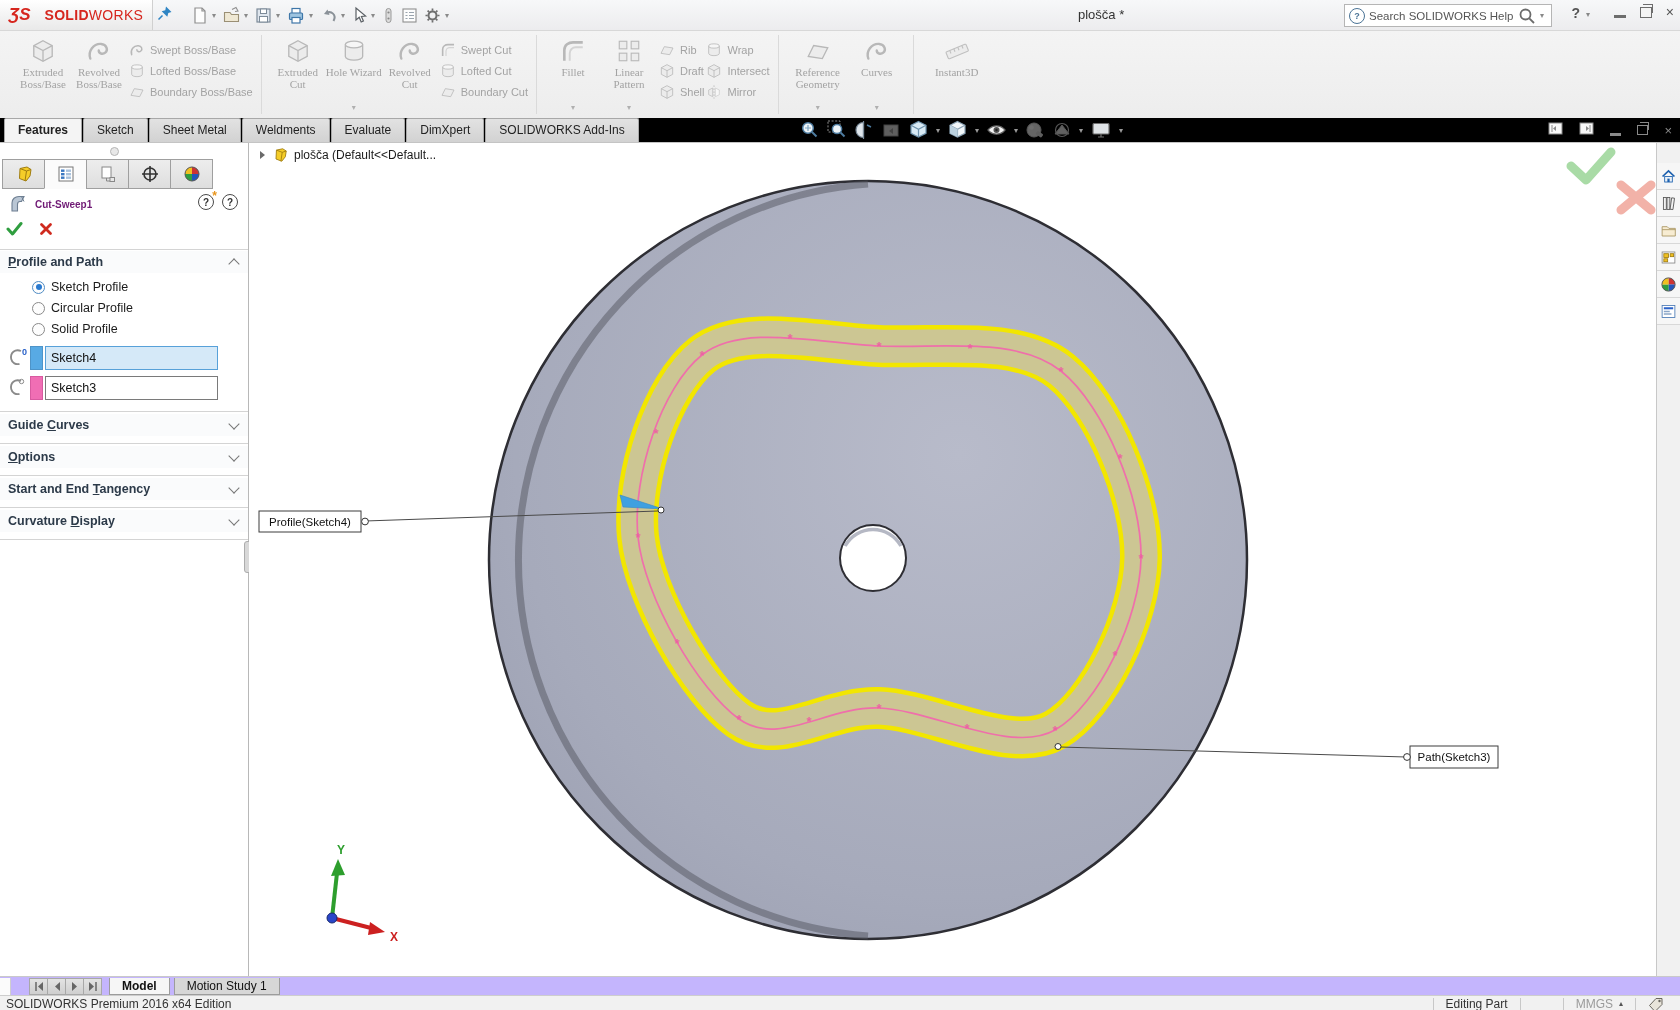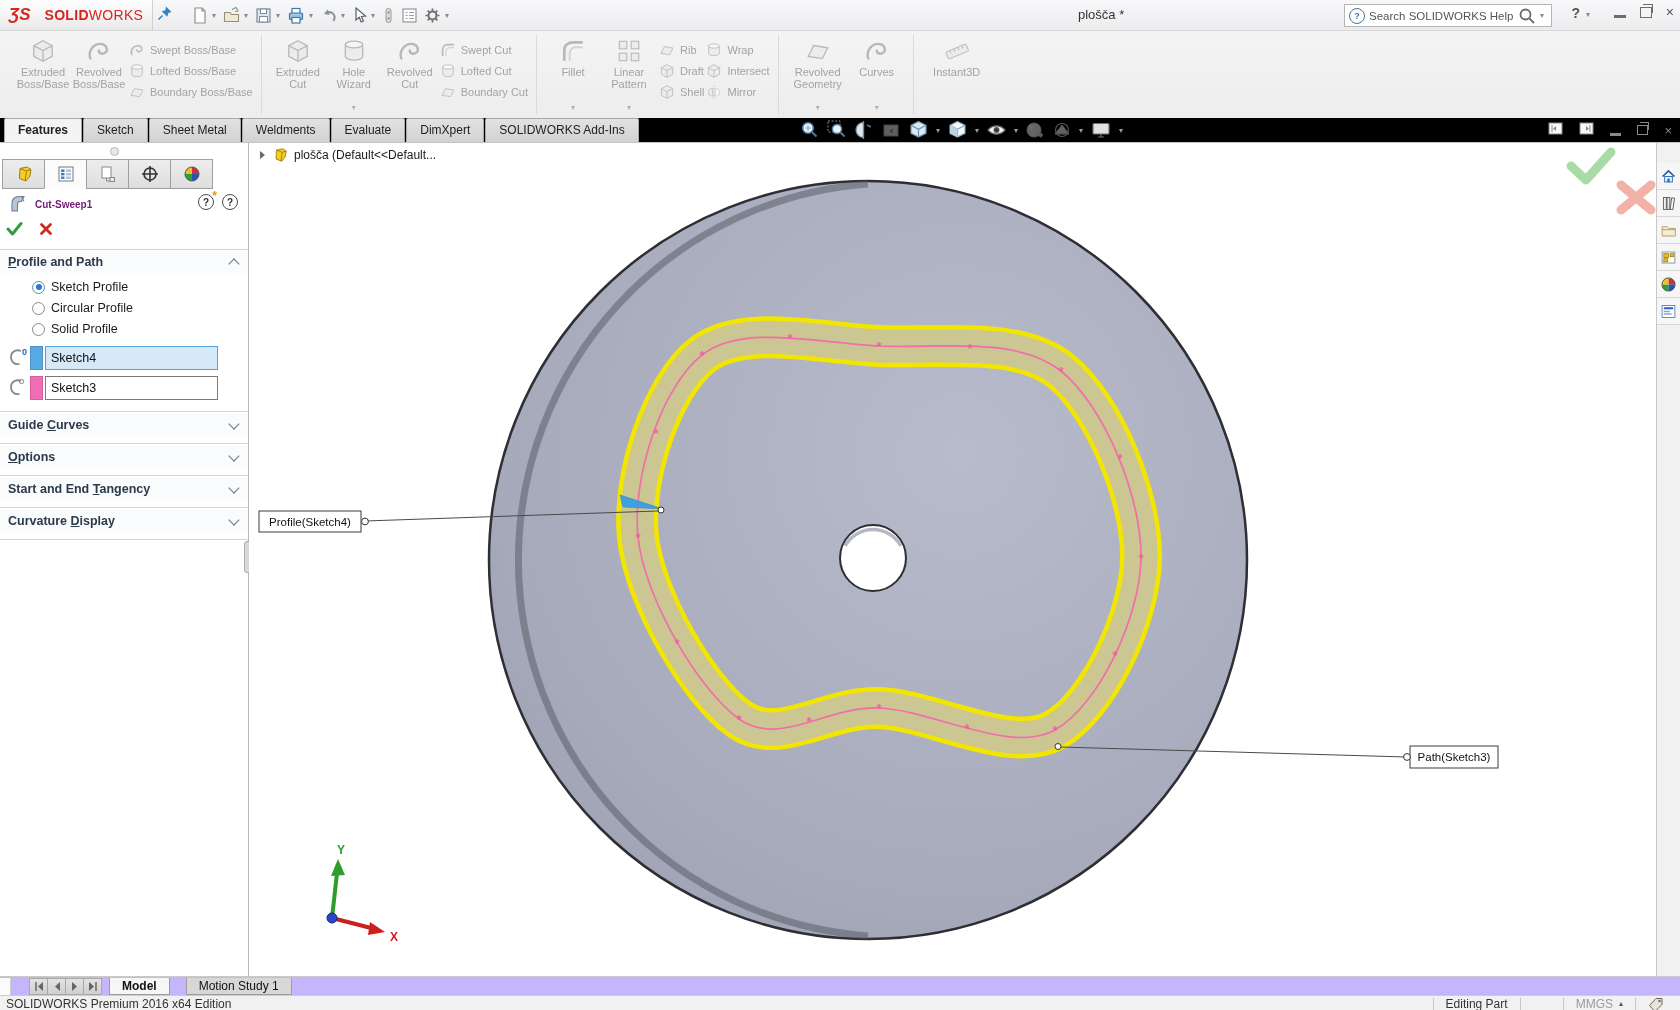--- a/index.html
+++ b/index.html
@@ -31,21 +31,21 @@
   .winbtns{position:absolute;right:6px;top:6px;display:flex;gap:14px;align-items:center;}
   .wb-min{width:12px;height:3px;background:#6d6d6d;margin-top:9px;}
   .wb-restore{width:10px;height:9px;border:1.5px solid #6d6d6d;position:relative;background:#f4f4f4;}
   .wb-restore:before{content:"";position:absolute;left:2px;top:-4px;width:9px;height:8px;border:1.5px solid #6d6d6d;border-bottom:none;border-left:none;}
   .wb-close{font-size:14px;color:#555;line-height:12px;}
 
   
   .ribbon{height:87px;background:linear-gradient(#f4f4f4,#ededed);display:flex;align-items:stretch;padding-left:8px;}
   .rgroup{display:flex;align-items:flex-start;padding:5px 7px 0 7px;}
   .rsep{width:1px;background:#dadada;margin:4px 1px;}
-  .bb{position:relative;width:56px;min-height:76px;text-align:center;padding-top:2px;}
+  .bb{position:relative;width:56px;min-height:76px;text-align:center;padding-top:2px;font-family:Liberation Serif, serif;}
   .bicon{width:26px;height:26px;display:block;margin:0 auto;}
   .blabel{font-size:11px;color:#a3a3a3;line-height:12px;margin-top:2px;}
   .bcaret{position:absolute;bottom:2px;left:0;right:0;font-size:8px;color:#b0b0b0;}
   .scol{display:flex;flex-direction:column;gap:5px;margin-top:6px;margin-left:2px;}
   .sb{display:flex;align-items:center;gap:5px;}
   .sicon{width:16px;height:16px;flex:0 0 auto;}
   .slabel{font-size:11px;color:#a3a3a3;white-space:nowrap;}
 
   
   .tabrow{position:relative;height:24px;background:#000000;border-bottom:1px solid #c4c4c4;}
@@ -112,21 +112,21 @@
   .tscell{position:absolute;left:0;width:23px;height:26px;border-bottom:1px solid #d8d8d8;
     background:#f6f6f6;display:flex;align-items:center;justify-content:center;}
 
   
   .bottomtabs{height:18px;background:#c4b5fd;border-top:1px solid #c9c9c9;display:flex;align-items:flex-end;position:relative;}
   .bt-edge{width:10px;height:17px;background:#fbfbfb;border-right:1px solid #cfcfcf;}
   .navbtns{display:flex;margin-left:18px;}
   .navb{width:17px;height:15px;background:linear-gradient(#e3e3e3,#cfcfcf);border:1px solid #a8a8a8;
     margin-right:-1px;display:flex;align-items:center;justify-content:center;}
   .mtab{height:16px;line-height:16px;padding:0 12px;font-size:12px;color:#111;
-    border:1px solid #9c9c9c;border-top:none;background:#d7d7d7;margin-left:16px;}
+    border:1px solid #9c9c9c;border-top:none;background:#d7d7d7;margin-left:4px;}
   .mtab.active{background:#f6f6f6;font-weight:bold;margin-left:8px;}
   .statusbar{height:16px;background:#f1f1f1;border-top:1px solid #cdcdcd;display:flex;align-items:center;
     font-size:12px;color:#333;position:relative;}
   .sb-left{padding-left:6px;}
   .sb-right{position:absolute;right:4px;top:0;height:16px;display:flex;align-items:center;}
   .scell{border-left:1px solid #c8c8c8;padding:0 12px;height:12px;line-height:12px;display:flex;align-items:center;gap:6px;}
   .scell.units{color:#9a9a9a;}
   .upcaret{font-size:8px;color:#555;}
 </style>
 </head>
@@ -402,21 +402,21 @@
             <span class="slabel">Mirror</span>
           </div>
       </div>
     </div>
     <div class="rsep"></div>
     <div class="rgroup">
       <div class="bb" style="width:62px">
         <svg class="bicon">
             <use href="#s-sheet"></use>
           </svg>
-        <div class="blabel">Revolved Geometry</div>
+        <div class="blabel">Reference Geometry</div>
         <div class="bcaret">▾</div>
       </div>
       <div class="bb">
         <svg class="bicon">
             <use href="#s-swirl"></use>
           </svg>
         <div class="blabel">Curves</div>
         <div class="bcaret">▾</div>
       </div>
     </div>

